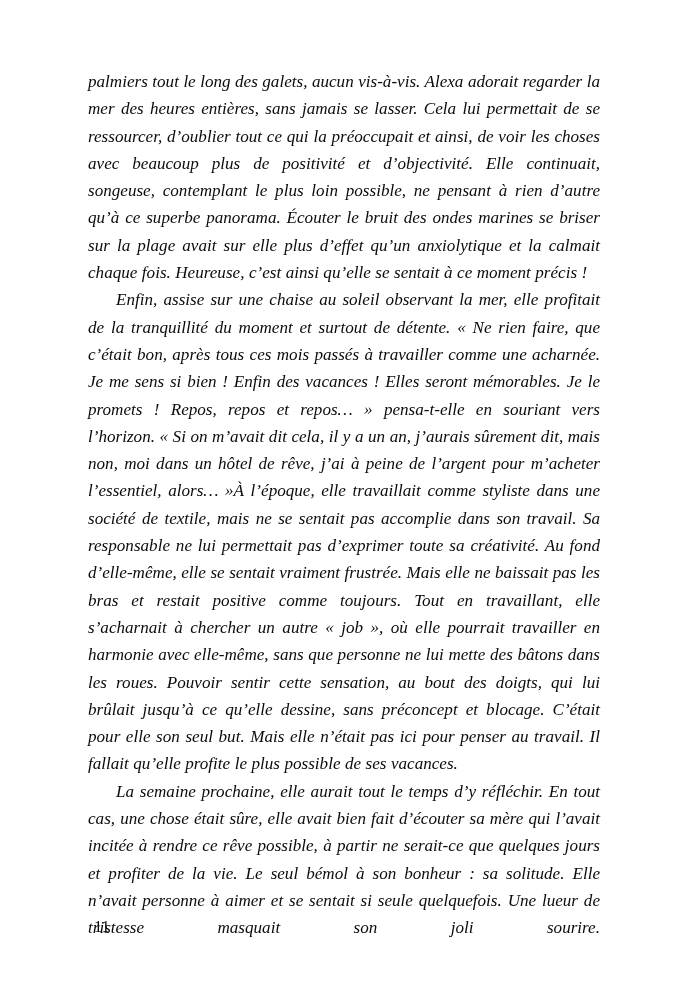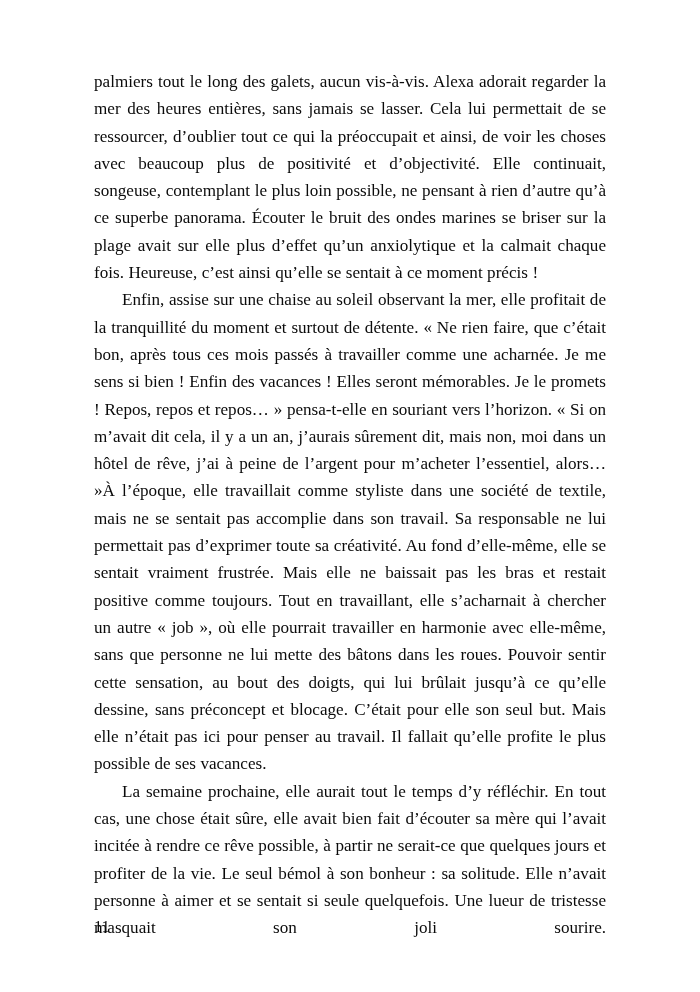--- a/index.html
+++ b/index.html
@@ -20,23 +20,24 @@
     width: 700px;
     height: 992px;
     margin: 0 auto;
     background: #ffffff;
     overflow: hidden;
     box-sizing: border-box;
   }
 
   .text-block {
     position: absolute;
-    left: 94px;
+    left: 88px;
     top: 68px;
     width: 512px;
+    font-style: italic;
   }
 
   .para {
     margin: 0;
     text-align: justify;
     text-justify: inter-word;
     font-size: 17.1px;
     line-height: 27.3px;
     text-indent: 28px;
     hyphens: none;

